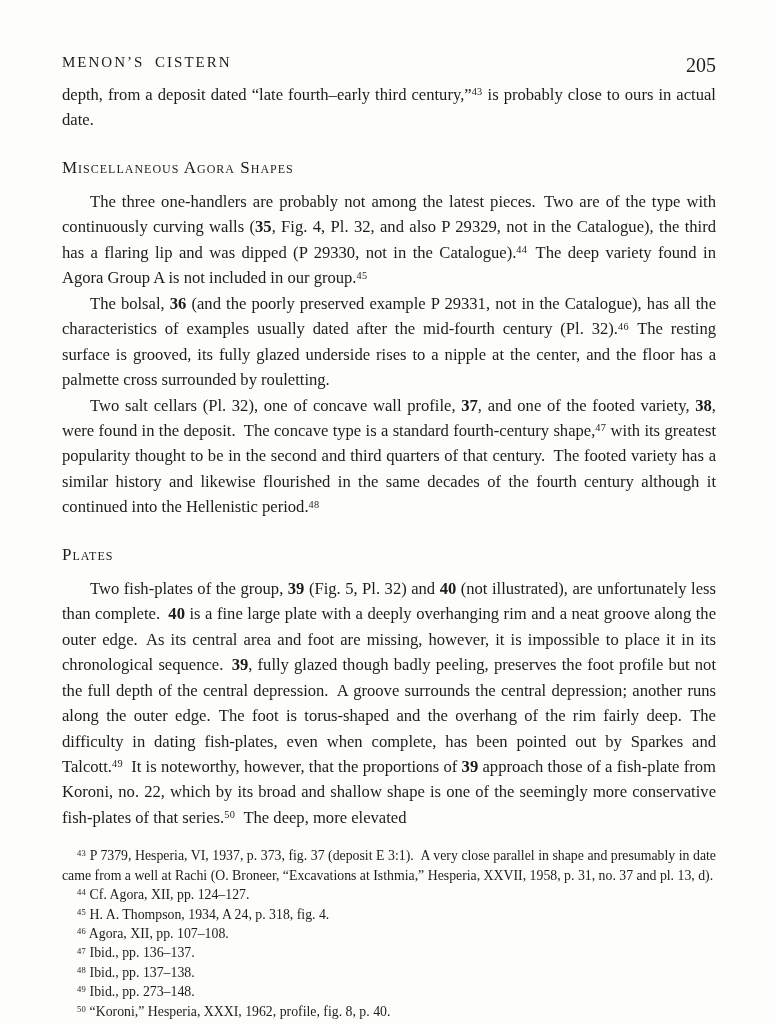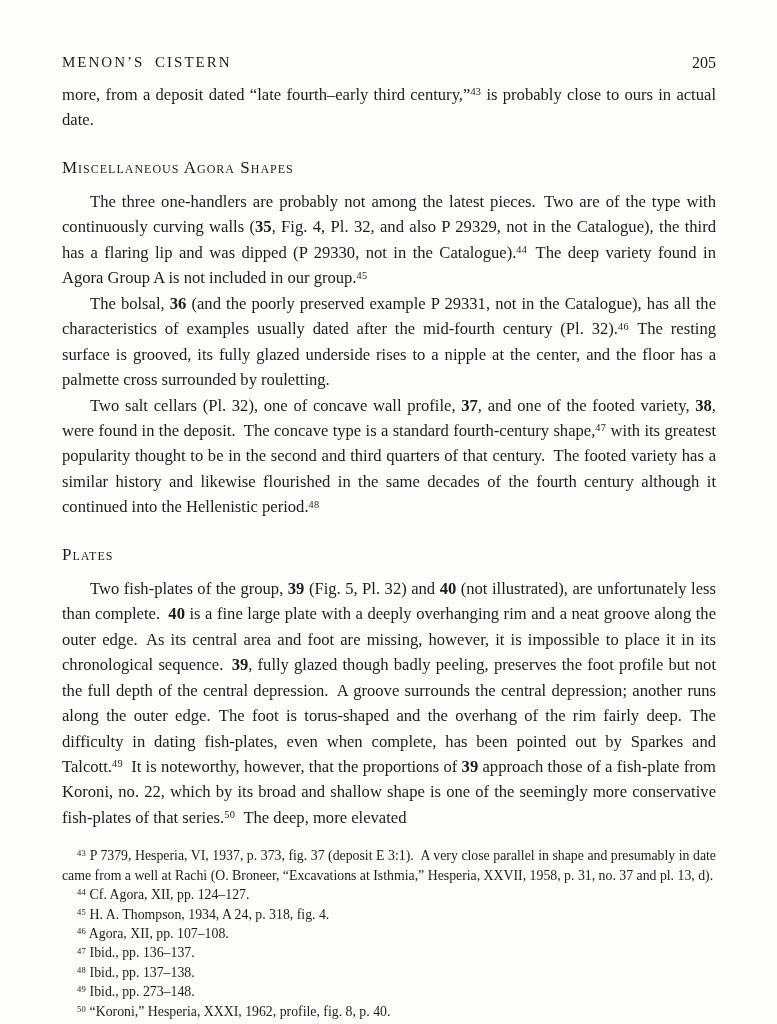--- a/index.html
+++ b/index.html
@@ -26,21 +26,21 @@
     font-size:15px;
     letter-spacing:2px;
     word-spacing:5px;
     white-space:nowrap;
   }
   .page-number{
     position:absolute;
     right:0;top:0;
     letter-spacing:0;
     word-spacing:0;
-    font-size:16px;
+    font-size:20px;
   }
   .article-body{display:block;}
   .para{
     margin:0;
     font-size:16.6px;
     line-height:25.45px;
     text-align:justify;
   }
   .para.indent{text-indent:28px;}
   .section-heading{
@@ -72,21 +72,21 @@
 </head>
 <body>
 
 <div class="page">
   <header class="running-header">
     <span class="running-head">MENON’S CISTERN</span>
     <span class="page-number">205</span>
   </header>
 
   <main class="article-body" id="article-body">
-      <p class="para"><span class="plain">more, from a deposit dated “late fourth–early third century,”</span><sup class="fn-ref">43</sup><span class="plain"> is probably close to ours in actual date.</span></p>
+      <p class="para"><span class="plain">depth, from a deposit dated “late fourth–early third century,”</span><sup class="fn-ref">43</sup><span class="plain"> is probably close to ours in actual date.</span></p>
       <h2 class="section-heading">Miscellaneous Agora Shapes</h2>
       <p class="para indent"><span class="plain">The three one-handlers are probably not among the latest pieces. Two are of the type with continuously curving walls (</span><span class="bold">35</span><span class="plain">, Fig. 4, Pl. 32, and also P 29329, not in the Catalogue), the third has a flaring lip and was dipped (P 29330, not in the Catalogue).</span><sup class="fn-ref">44</sup><span class="plain"> The deep variety found in Agora Group A is not included in our group.</span><sup class="fn-ref">45</sup></p>
       <p class="para indent"><span class="plain">The bolsal, </span><span class="bold">36</span><span class="plain"> (and the poorly preserved example P 29331, not in the Catalogue), has all the characteristics of examples usually dated after the mid-fourth century (Pl. 32).</span><sup class="fn-ref">46</sup><span class="plain"> The resting surface is grooved, its fully glazed underside rises to a nipple at the center, and the floor has a palmette cross surrounded by rouletting.</span></p>
       <p class="para indent"><span class="plain">Two salt cellars (Pl. 32), one of concave wall profile, </span><span class="bold">37</span><span class="plain">, and one of the footed variety, </span><span class="bold">38</span><span class="plain">, were found in the deposit. The concave type is a standard fourth-century shape,</span><sup class="fn-ref">47</sup><span class="plain"> with its greatest popularity thought to be in the second and third quarters of that century. The footed variety has a similar history and likewise flourished in the same decades of the fourth century although it continued into the Hellenistic period.</span><sup class="fn-ref">48</sup></p>
       <h2 class="section-heading">Plates</h2>
       <p class="para indent"><span class="plain">Two fish-plates of the group, </span><span class="bold">39</span><span class="plain"> (Fig. 5, Pl. 32) and </span><span class="bold">40</span><span class="plain"> (not illustrated), are unfortunately less than complete. </span><span class="bold">40</span><span class="plain"> is a fine large plate with a deeply overhanging rim and a neat groove along the outer edge. As its central area and foot are missing, however, it is impossible to place it in its chronological sequence. </span><span class="bold">39</span><span class="plain">, fully glazed though badly peeling, preserves the foot profile but not the full depth of the central depression. A groove surrounds the central depression; another runs along the outer edge. The foot is torus-shaped and the overhang of the rim fairly deep. The difficulty in dating fish-plates, even when complete, has been pointed out by Sparkes and Talcott.</span><sup class="fn-ref">49</sup><span class="plain"> It is noteworthy, however, that the proportions of </span><span class="bold">39</span><span class="plain"> approach those of a fish-plate from Koroni, no. 22, which by its broad and shallow shape is one of the seemingly more conservative fish-plates of that series.</span><sup class="fn-ref">50</sup><span class="plain"> The deep, more elevated</span></p>
     </main>
 
   <section class="footnotes" id="footnotes-list">
       <p class="footnote"><sup class="fn-marker">43</sup> <span class="plain">P 7379, </span><span class="italic">Hesperia</span><span class="plain">, VI, 1937, p. 373, fig. 37 (deposit E 3:1). A very close parallel in shape and presumably in date came from a well at Rachi (O. Broneer, “Excavations at Isthmia,” </span><span class="italic">Hesperia</span><span class="plain">, XXVII, 1958, p. 31, no. 37 and pl. 13, d).</span></p>

